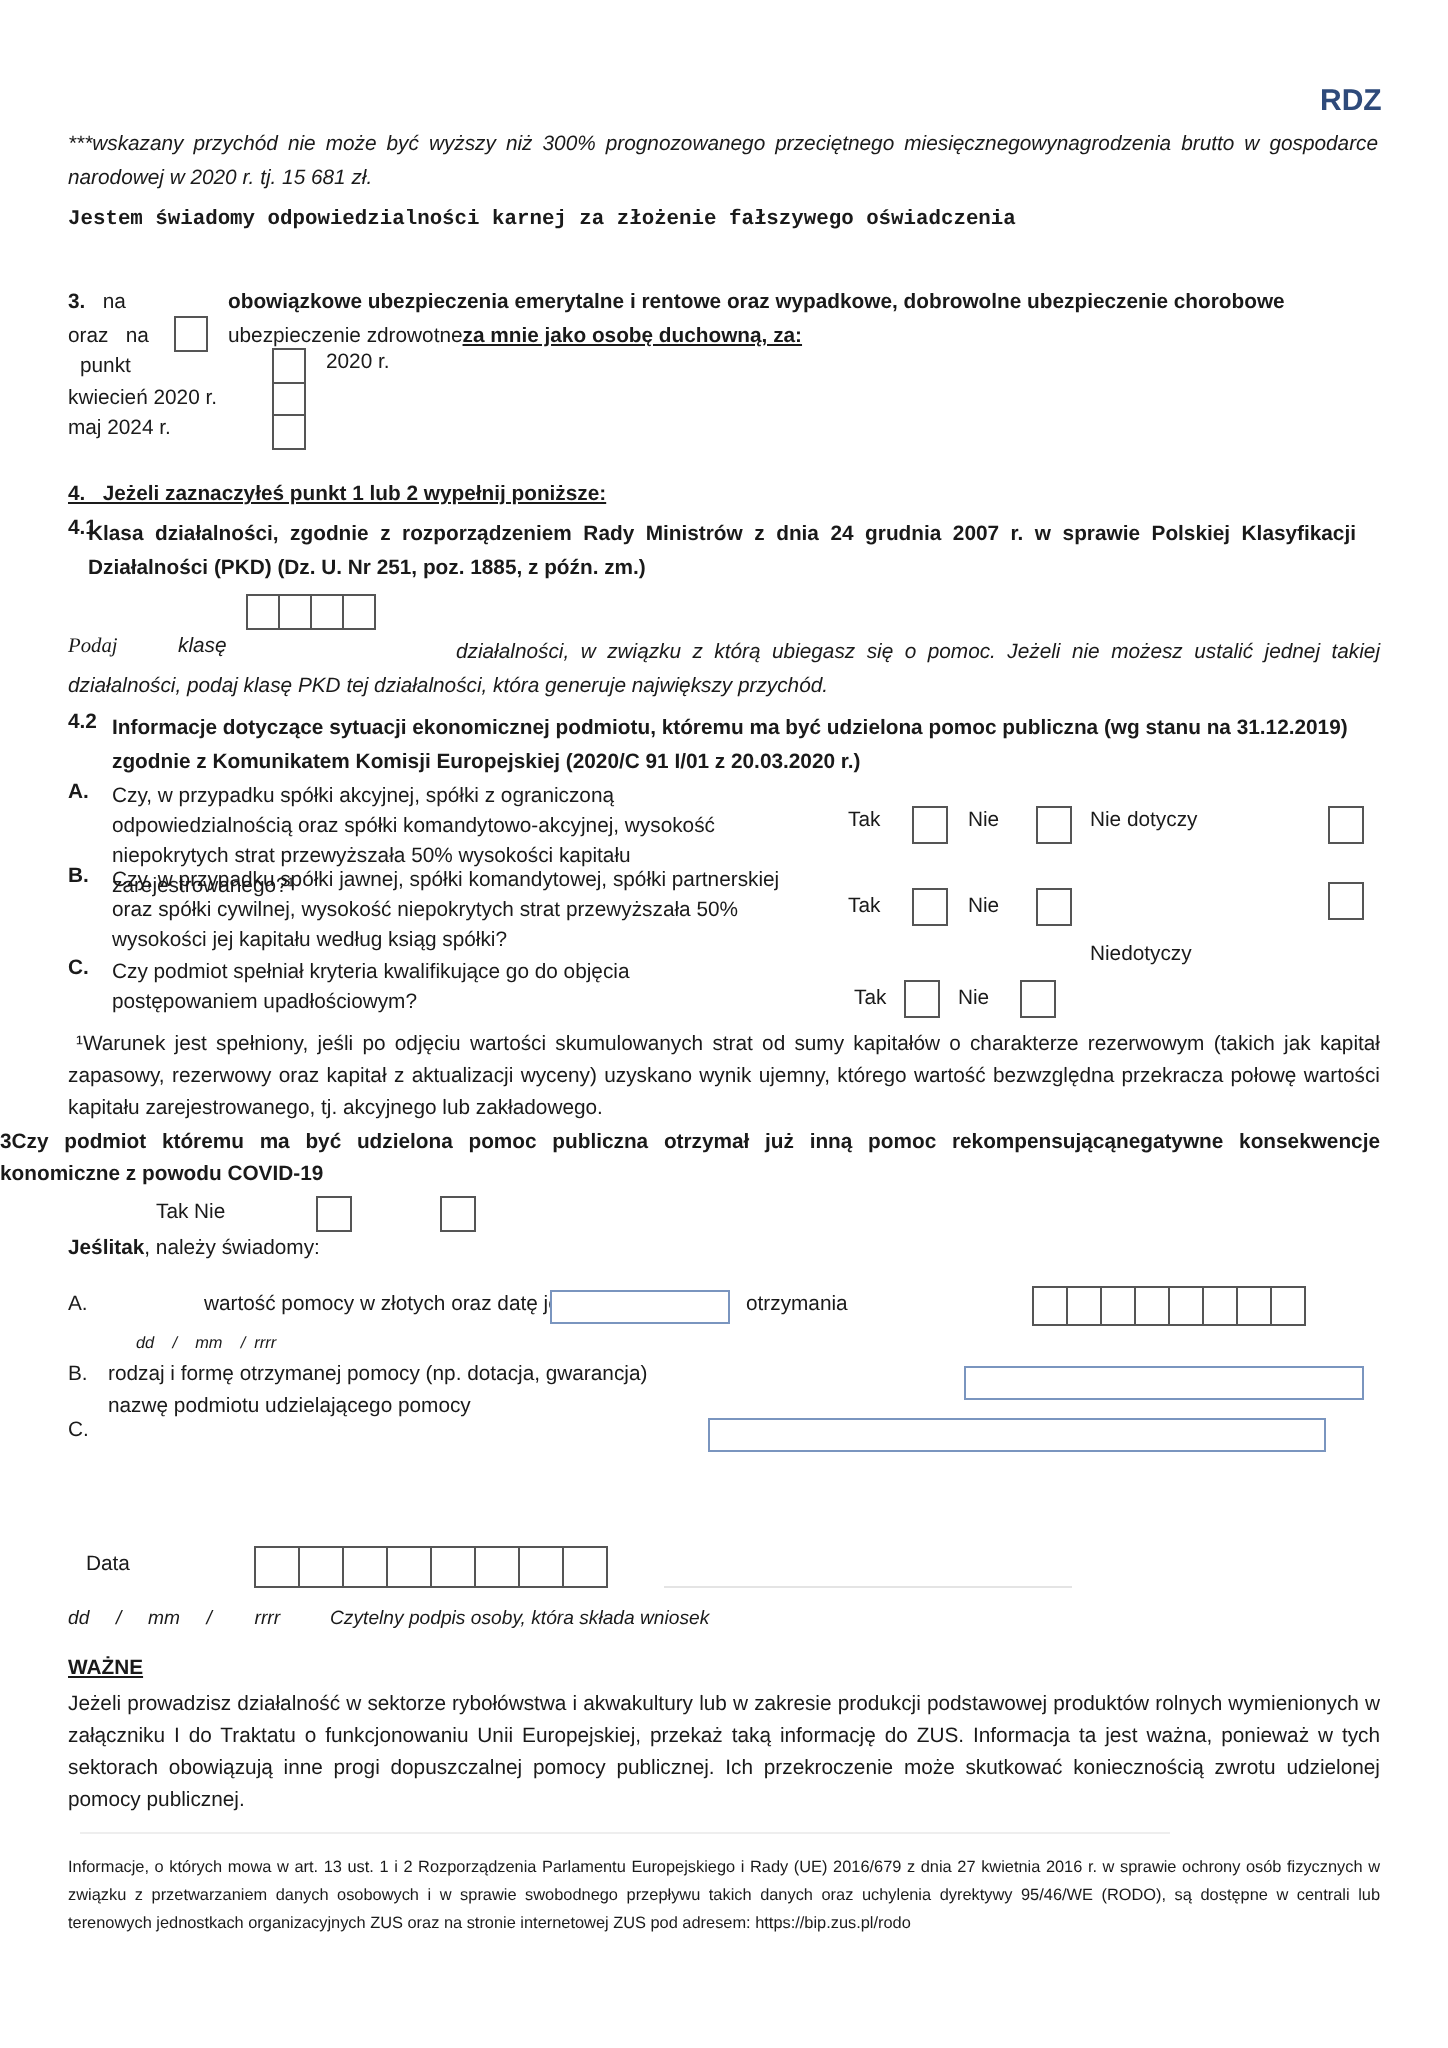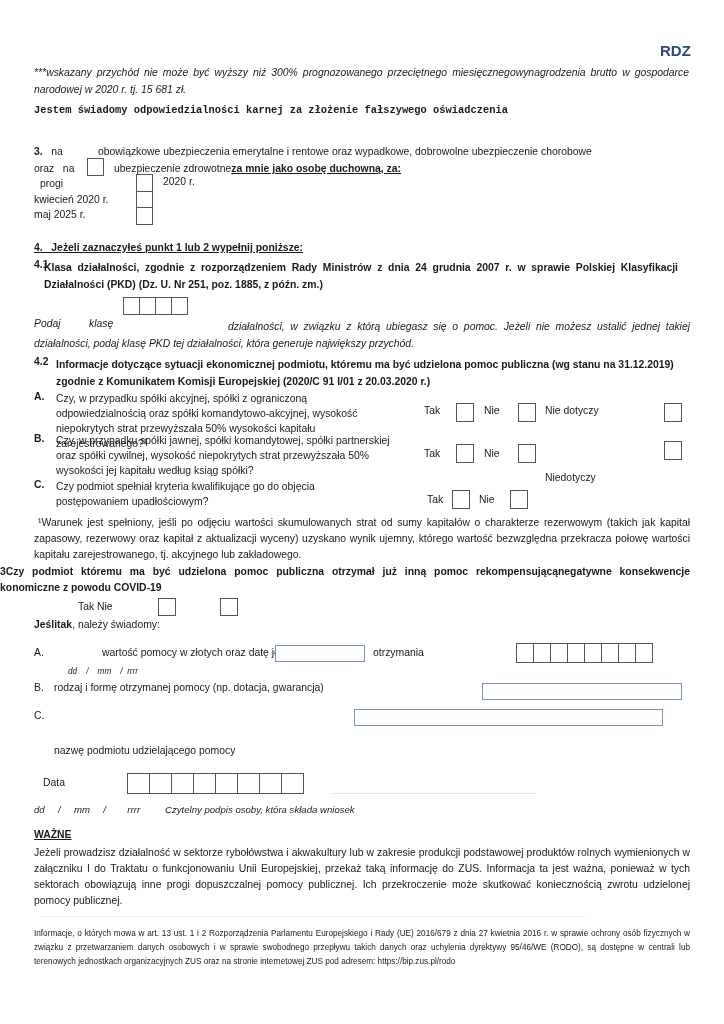--- a/index.html
+++ b/index.html
@@ -26,46 +26,46 @@
 
 <div class="abs it just" style="left:34px; top:64px; width:655px; line-height:17px; padding-left:0; text-indent:0;">
   <span>***wskazany przychód nie może być wyższy niż 300% prognozowanego przeciętnego miesięcznegowynagrodzenia brutto w gospodarce narodowej w 2020 r. tj. 15 681 zł.</span>
 </div>
 
 <div class="abs b" style="left:34px; top:104px;font-family:Liberation Mono, monospace;">Jestem świadomy odpowiedzialności karnej za złożenie fałszywego oświadczenia</div>
 
 <div class="abs" style="left:34px; top:146px;">
   <span class="b">3.</span>&nbsp;&nbsp;&nbsp;<span>na</span>
 </div>
-<div class="abs" style="left:98px; top:146px;">obowiązkowe ubezpieczenia emerytalne i rentowe oraz wypadkowe, dobrowolne ubezpieczenie chorobowe</div>
+<div class="abs" style="left:114px; top:146px;font-weight:bold;">obowiązkowe ubezpieczenia emerytalne i rentowe oraz wypadkowe, dobrowolne ubezpieczenie chorobowe</div>
 <div class="abs" style="left:34px; top:163px; white-space:pre;">oraz   na</div>
 <div class="box" style="left:87px; top:158px; width:17px; height:18px;"></div>
 <div class="abs" style="left:114px; top:163px;">
   <span>ubezpieczenie zdrowotne</span><span class="b u">za mnie jako osobę duchowną, za:</span>
 </div>
 
-<div class="abs" style="left:40px; top:178px;">progi</div>
+<div class="abs" style="left:40px; top:178px;">punkt</div>
 <div class="box" style="left:136px; top:174px; width:17px; height:18px;"></div>
 <div class="abs" style="left:163px; top:176px;">2020 r.</div>
 <div class="abs" style="left:34px; top:194px;">kwiecień 2020 r.</div>
 <div class="box" style="left:136px; top:191px; width:17px; height:18px;"></div>
-<div class="abs" style="left:34px; top:209px;">maj 2025 r.</div>
+<div class="abs" style="left:34px; top:209px;">maj 2024 r.</div>
 <div class="box" style="left:136px; top:207px; width:17px; height:18px;"></div>
 
 <div class="abs b u" style="left:34px; top:242px; white-space:pre;">4.   Jeżeli zaznaczyłeś punkt 1 lub 2 wypełnij poniższe:</div>
 <div class="abs b" style="left:34px; top:259px;">4.1</div>
 <div class="abs b just" style="left:44px; top:259px; width:634px; line-height:17px;">Klasa działalności, zgodnie z rozporządzeniem Rady Ministrów z dnia 24 grudnia 2007 r. w sprawie Polskiej Klasyfikacji Działalności (PKD) (Dz. U. Nr 251, poz. 1885, z późn. zm.)</div>
 
 <div class="cell-row" style="left:123px; top:297px;">
   <div class="c" style="width:17px;"></div>
   <div class="c" style="width:17px;"></div>
   <div class="c" style="width:17px;"></div>
   <div class="c" style="width:17px;"></div>
 </div>
-<div class="abs it" style="left:34px; top:318px;">Podaj</div>
+<div class="abs it" style="left:34px; top:318px;font-family:Liberation Serif, serif;">Podaj</div>
 <div class="abs it" style="left:89px; top:318px;">klasę</div>
 <div class="abs it just" style="left:34px; top:318px; width:656px; line-height:17px; text-indent:194px;">działalności, w związku z którą ubiegasz się o pomoc. Jeżeli nie możesz ustalić jednej takiej działalności, podaj klasę PKD tej działalności, która generuje największy przychód.</div>
 
 <div class="abs b" style="left:34px; top:356px;">4.2</div>
 <div class="abs b" style="left:56px; top:356px; width:640px; line-height:17px;">Informacje dotyczące sytuacji ekonomicznej podmiotu, któremu ma być udzielona pomoc publiczna (wg stanu na 31.12.2019) zgodnie z Komunikatem Komisji Europejskiej (2020/C 91 I/01 z 20.03.2020 r.)</div>
 
 <div class="abs b" style="left:34px; top:391px;">A.</div>
 <div class="abs" style="left:56px; top:391px; width:340px; line-height:15px;">Czy, w przypadku spółki akcyjnej, spółki z ograniczoną odpowiedzialnością oraz spółki komandytowo-akcyjnej, wysokość niepokrytych strat przewyższała 50% wysokości kapitału zarejestrowanego?¹</div>
 <div class="abs" style="left:424px; top:405px;">Tak</div>
 <div class="box" style="left:456px; top:403px; width:18px; height:19px;"></div>
@@ -115,21 +115,21 @@
   <div class="c" style="width:18px;height:20px;"></div>
   <div class="c" style="width:18px;height:20px;"></div>
 </div>
 <div class="abs it small" style="left:68px; top:667px; white-space:pre;">dd    /    mm    /  rrrr</div>
 
 <div class="abs" style="left:34px; top:682px;">B.</div>
 <div class="abs" style="left:54px; top:682px;">rodzaj i formę otrzymanej pomocy (np. dotacja, gwarancja)</div>
 <div class="field" style="left:482px; top:683px; width:200px;"></div>
 
 <div class="abs" style="left:34px; top:710px;">C.</div>
-<div class="abs" style="left:54px; top:745px;">nazwę podmiotu udzielającego pomocy</div>
+<div class="abs" style="left:54px; top:698px;">nazwę podmiotu udzielającego pomocy</div>
 <div class="field" style="left:354px; top:709px; width:309px;"></div>
 
 <div class="abs" style="left:43px; top:777px;">Data</div>
 <div class="cell-row" style="left:127px; top:773px;">
   <div class="c" style="width:23px;height:21px;"></div>
   <div class="c" style="width:23px;height:21px;"></div>
   <div class="c" style="width:23px;height:21px;"></div>
   <div class="c" style="width:23px;height:21px;"></div>
   <div class="c" style="width:23px;height:21px;"></div>
   <div class="c" style="width:23px;height:21px;"></div>

